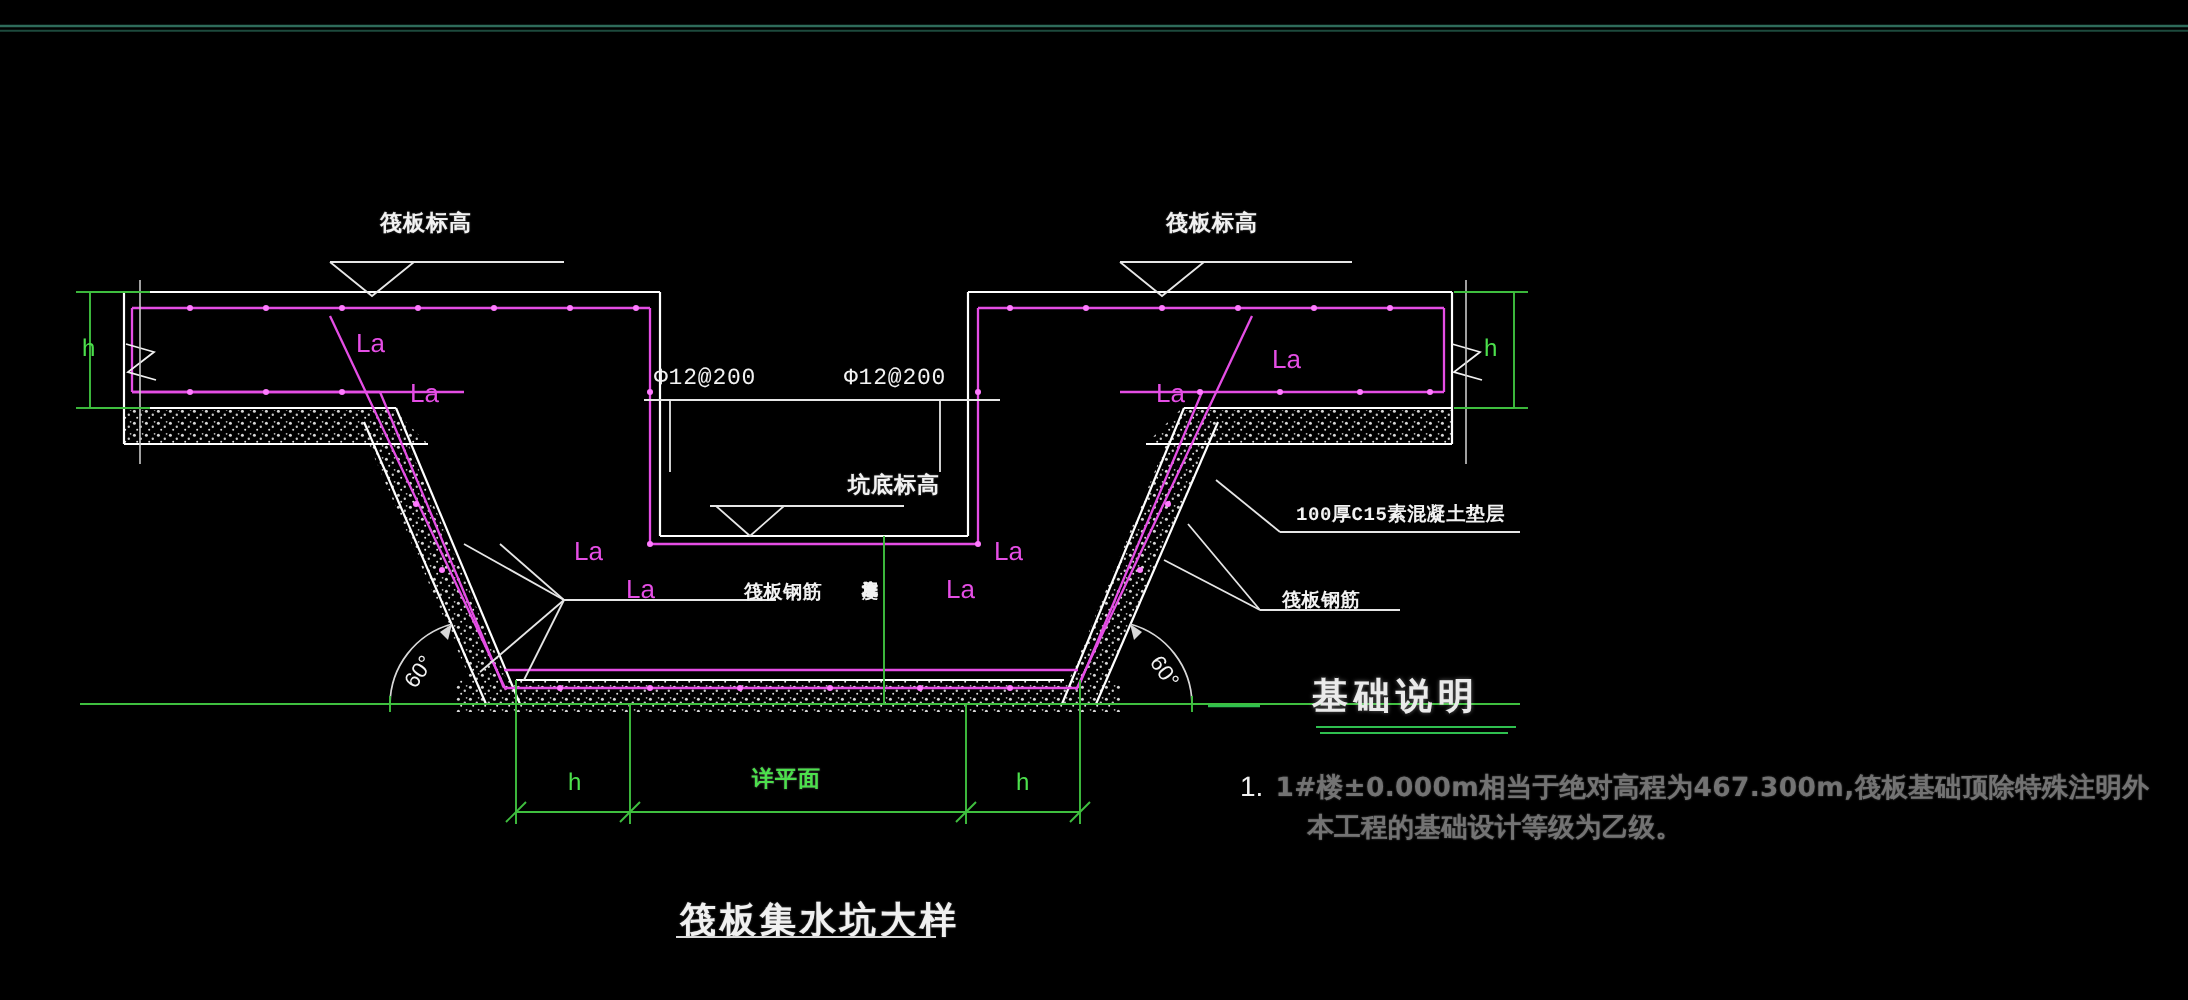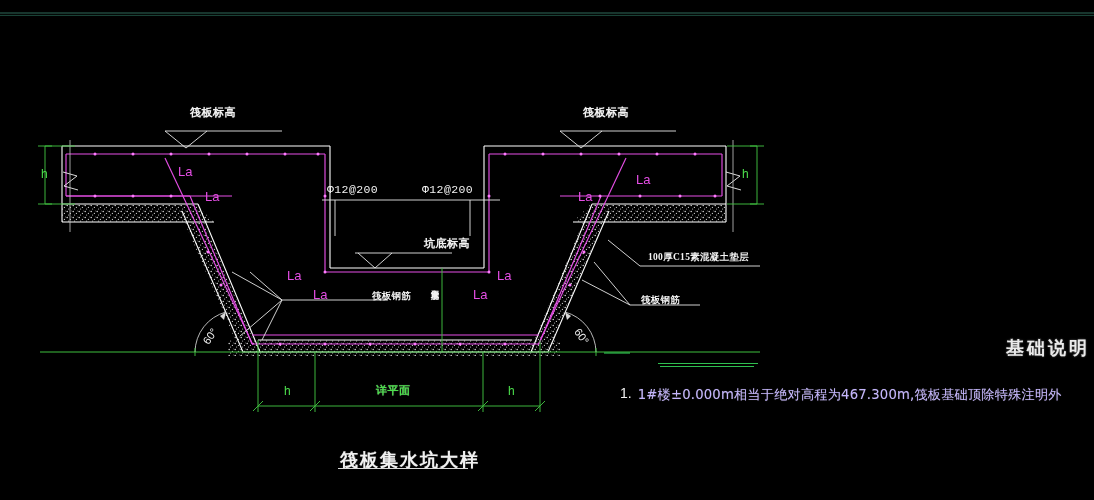--- a/index.html
+++ b/index.html
@@ -13,43 +13,43 @@
 
   .txt{position:absolute;white-space:nowrap;line-height:1;}
 
   
   .cadwhite{color:#f2f2f2;}
   .cadmag{color:#e54ee5;}
   .cadgreen{color:#4ce04c;}
 
   .lbl-cn{font-family:Liberation Serif, serif;font-weight:700;
           font-size:11px;letter-spacing:.5px;text-shadow:0 0 1px rgba(255,255,255,.35);}
-  .lbl-cn-sm{font-family:Liberation Serif, serif;font-weight:700;
+  .lbl-cn-sm{font-family:Liberation Mono, monospace;font-weight:700;
           font-size:9.5px;letter-spacing:.3px;}
   .lbl-la{font-family:"Liberation Sans",sans-serif;font-size:13px;font-style:normal;}
   .lbl-dim{font-family:"Liberation Sans",sans-serif;font-size:12px;}
   .lbl-rebar{font-family:Liberation Mono, monospace;font-size:11.5px;letter-spacing:.4px;}
   .lbl-ang{font-family:"Liberation Sans",sans-serif;font-size:11px;}
 
   .vert-txt{writing-mode:vertical-rl;text-orientation:upright;
             font-family:"DejaVu Sans",sans-serif;font-weight:700;font-size:8px;
             letter-spacing:0px;line-height:1;}
 
   
-  #notes{position:absolute;left:620px;top:336px;width:470px;text-align:right;}
+  #notes{position:absolute;left:620px;top:336px;width:470px;}
   #notes-title{font-family:"DejaVu Sans","Liberation Sans",sans-serif;font-weight:700;
       font-size:18px;color:#eaeaea;letter-spacing:3px;text-shadow:0 0 2px rgba(255,255,255,.4);
       margin-left:36px;}
   #notes-underline{height:0;border-top:1.4px solid #2fbf4f;width:100px;margin-left:38px;margin-top:3px;}
   #notes-underline2{height:0;border-top:1.2px solid #2fbf4f;width:94px;margin-left:40px;margin-top:2px;}
   .note-item{display:flex;margin-top:18px;}
   .note-num{font-family:"Liberation Sans",sans-serif;font-size:14px;color:#f0f0f0;
       margin-right:6px;flex:0 0 auto;}
-  .note-body{font-family:"DejaVu Sans","Liberation Sans",sans-serif;font-weight:400;
-      font-size:13.2px;color:#c4b5fd;line-height:1.52;letter-spacing:.2px;
+  .note-body{font-family:"DejaVu Sans","Liberation Sans",sans-serif;font-weight:700;
+      font-size:13.2px;color:#737373;line-height:1.52;letter-spacing:.2px;
       text-shadow:0 0 1px rgba(255,255,255,.3);}
   .note-line{display:block;}
   .note-line.indent{padding-left:16px;}
 
   
   #dwg-title{position:absolute;left:340px;top:448px;
      font-family:"DejaVu Sans","Liberation Sans",sans-serif;font-weight:700;
      font-size:18px;color:#f0f0f0;letter-spacing:2px;text-shadow:0 0 1px rgba(255,255,255,.4);}
   #dwg-title-rule{position:absolute;left:338px;top:468px;width:130px;height:0;
      border-top:1px solid #d8d8d8;}
@@ -314,17 +314,18 @@
 
   <div id="notes">
     <div id="notes-title">基础说明</div>
     <div id="notes-underline"></div>
     <div id="notes-underline2"></div>
 
     <div class="note-item">
       <div class="note-num">1.</div>
       <div class="note-body">
         <span class="note-line">1#楼±0.000m相当于绝对高程为467.300m,筏板基础顶除特殊注明外</span>
+        <span class="note-line indent">本工程的基础设计等级为乙级。</span>
       </div>
     </div>
   </div>
 
 </div>
 
 </body></html>

